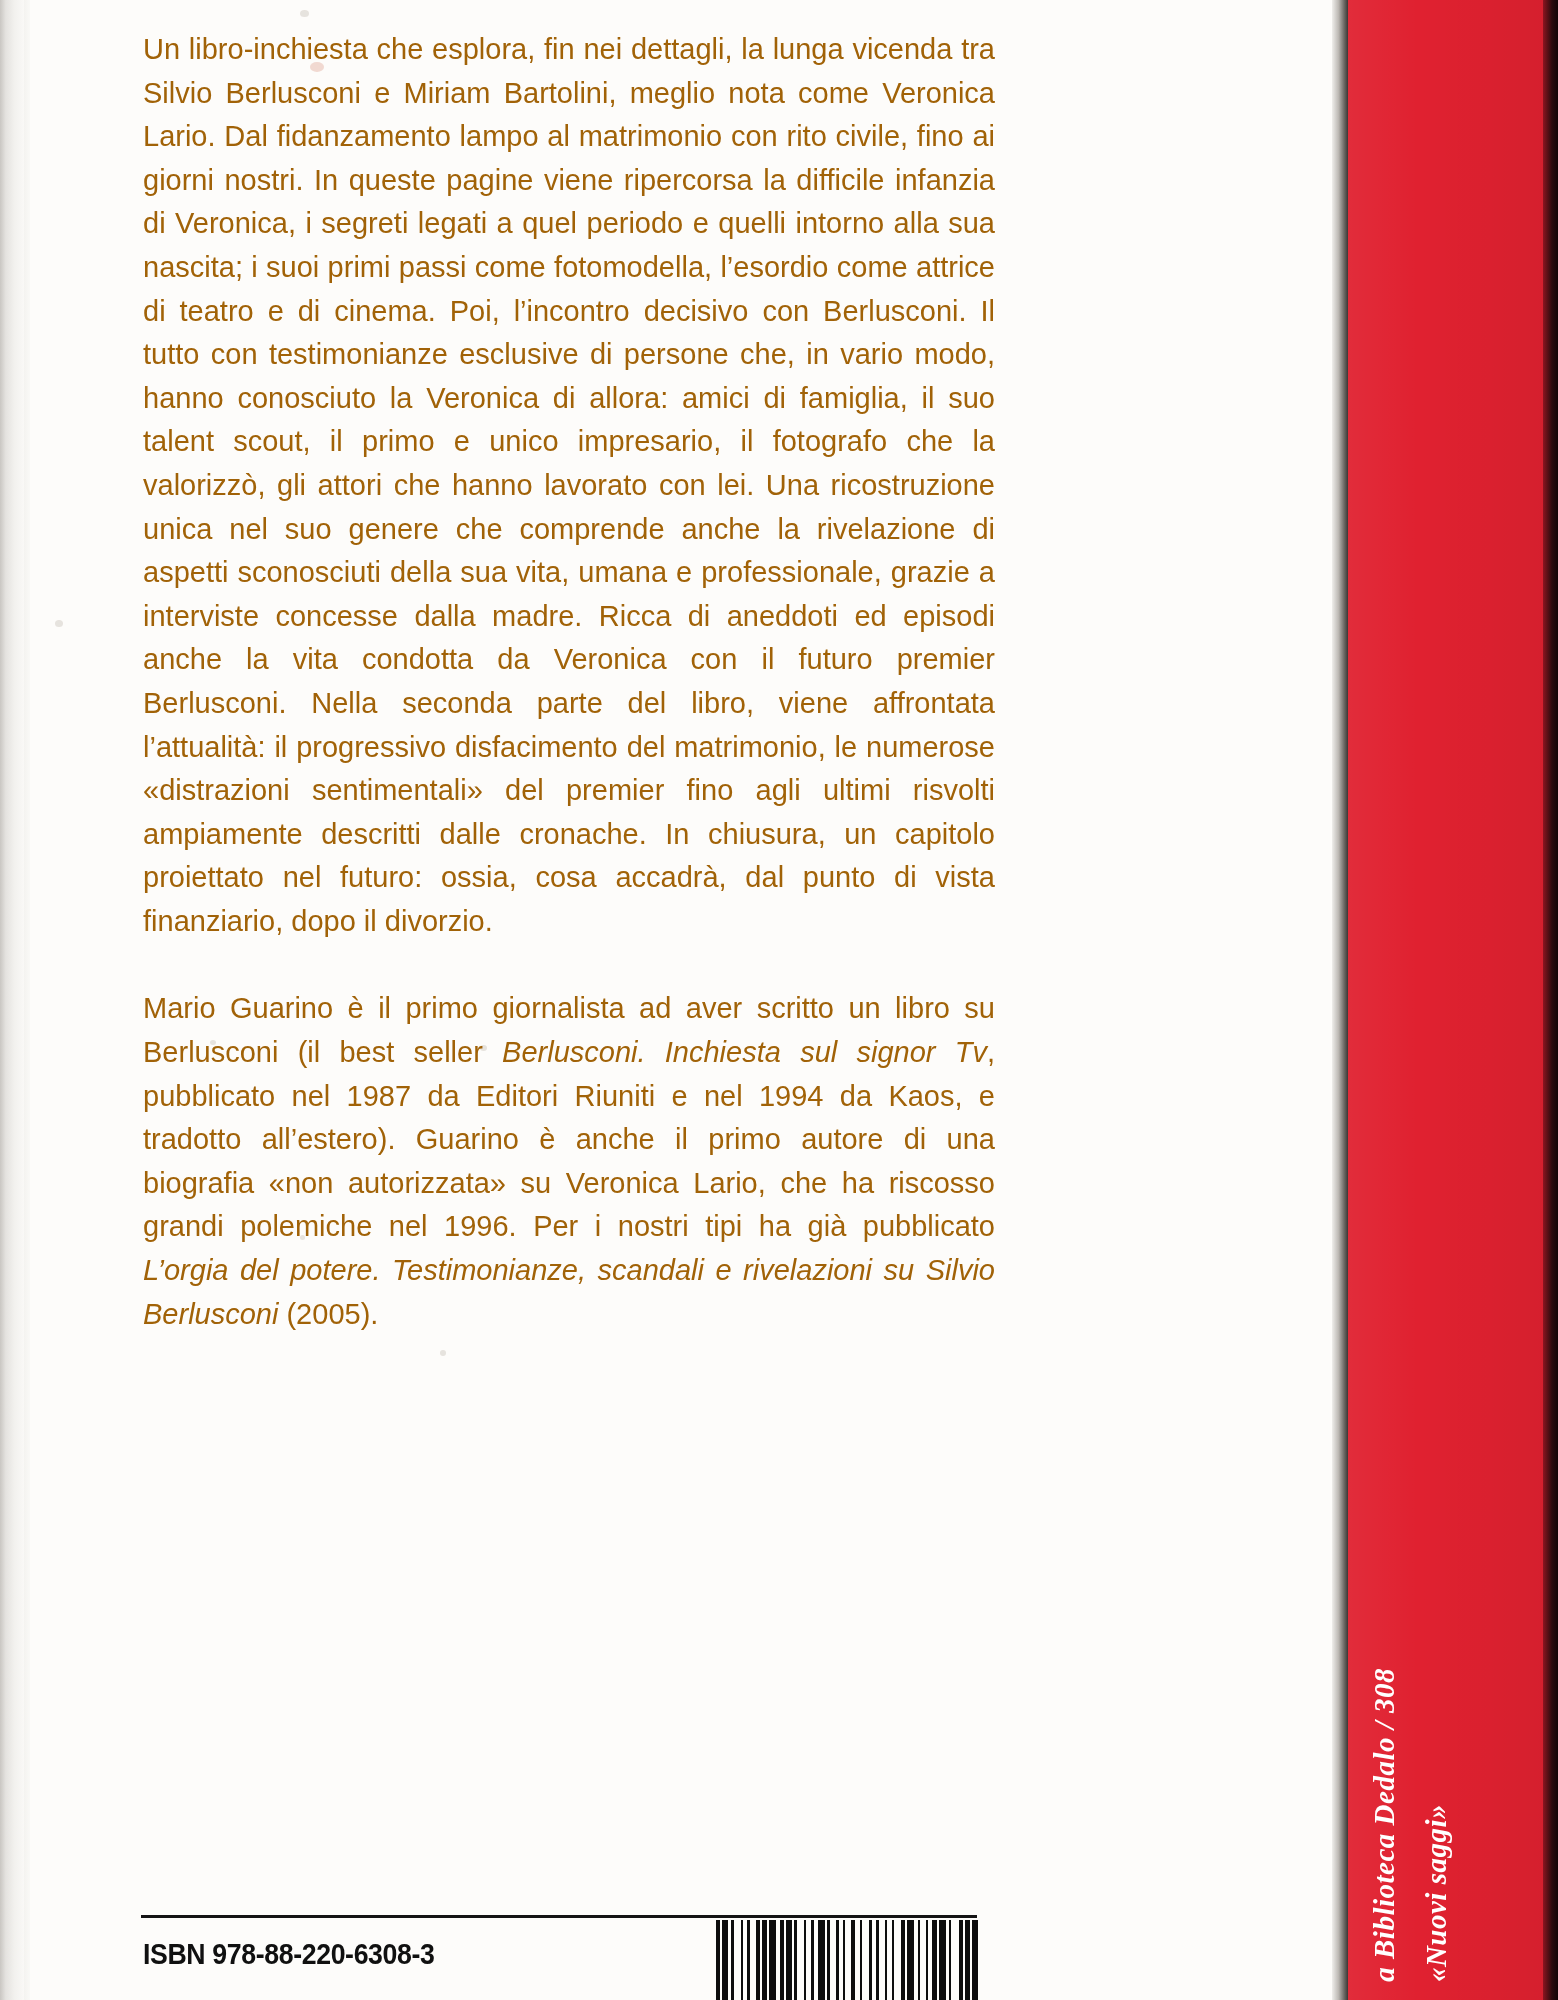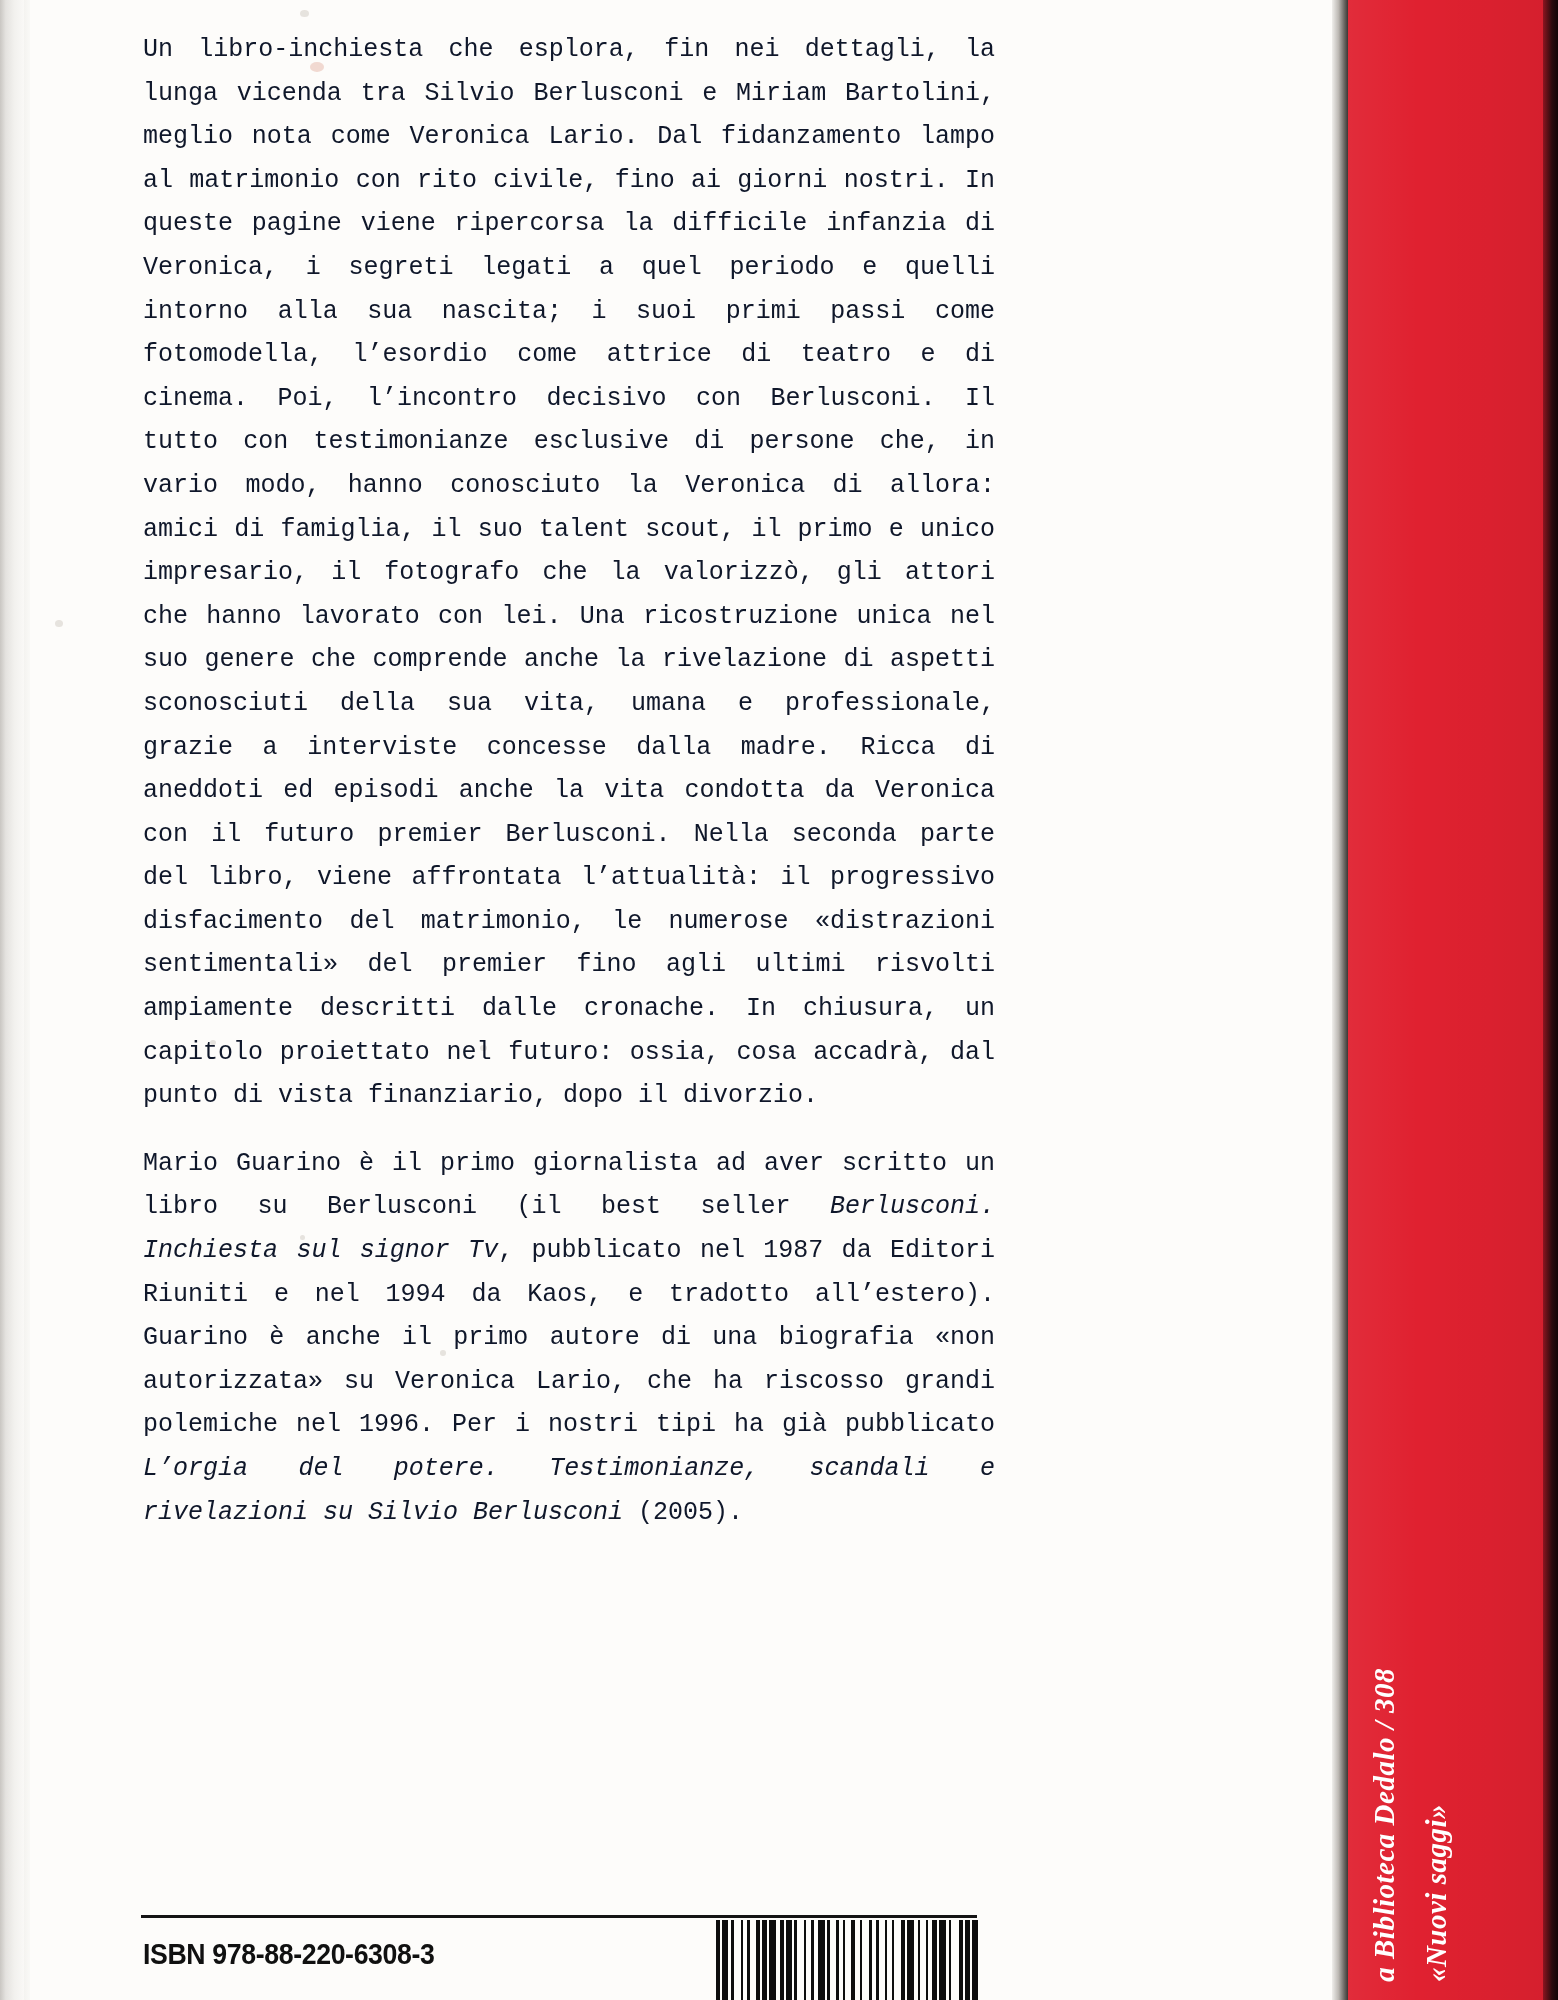--- a/index.html
+++ b/index.html
@@ -94,30 +94,30 @@
     bottom: 18px;
     font-size: 29px;
   }
 
   
   .blurb {
     position: absolute;
     left: 143px;
     top: 28px;
     width: 852px;
-    font-size: 25px;
+    font-size: 29px;
     line-height: 43.6px;
-    color: #0f172a;
+    color: #a16207;
     text-align: justify;
     text-justify: inter-word;
-    font-family: Liberation Mono, monospace;
+    font-family: Liberation Sans, sans-serif;
     -webkit-font-smoothing: none;
   }
   .blurb p { margin: 0; }
-  .blurb .para2 { margin-top: 24px; }
+  .blurb .para2 { margin-top: 44px; }
   .blurb i { font-style: italic; }
 
   
   .rule {
     position: absolute;
     left: 141px;
     top: 1915px;
     width: 836px;
     height: 3px;
     background: #141414;

